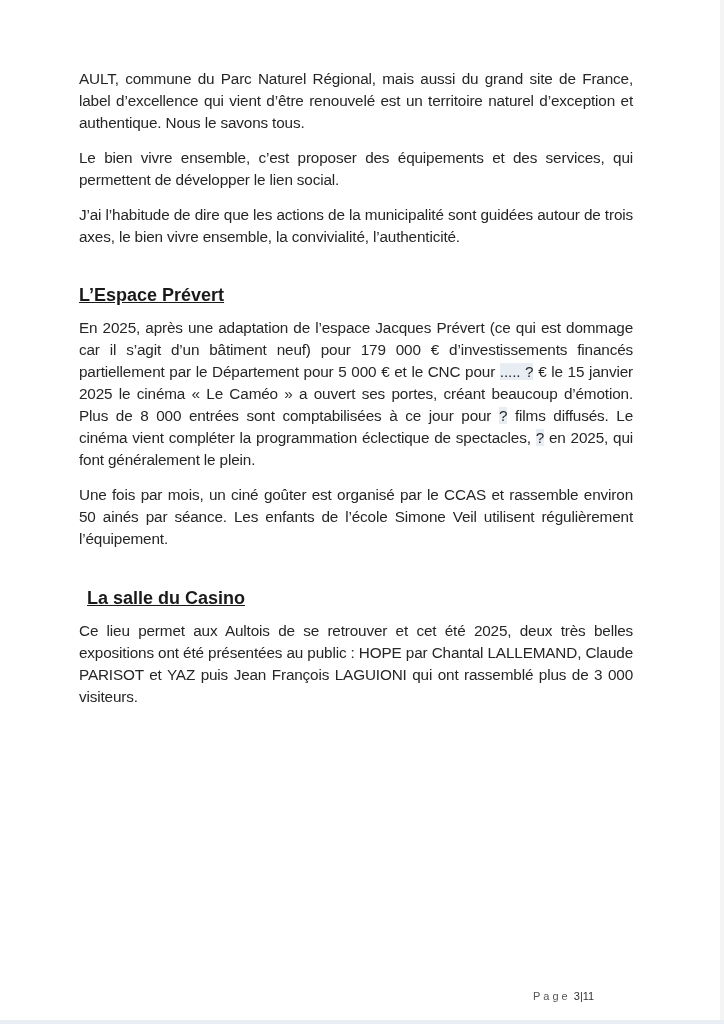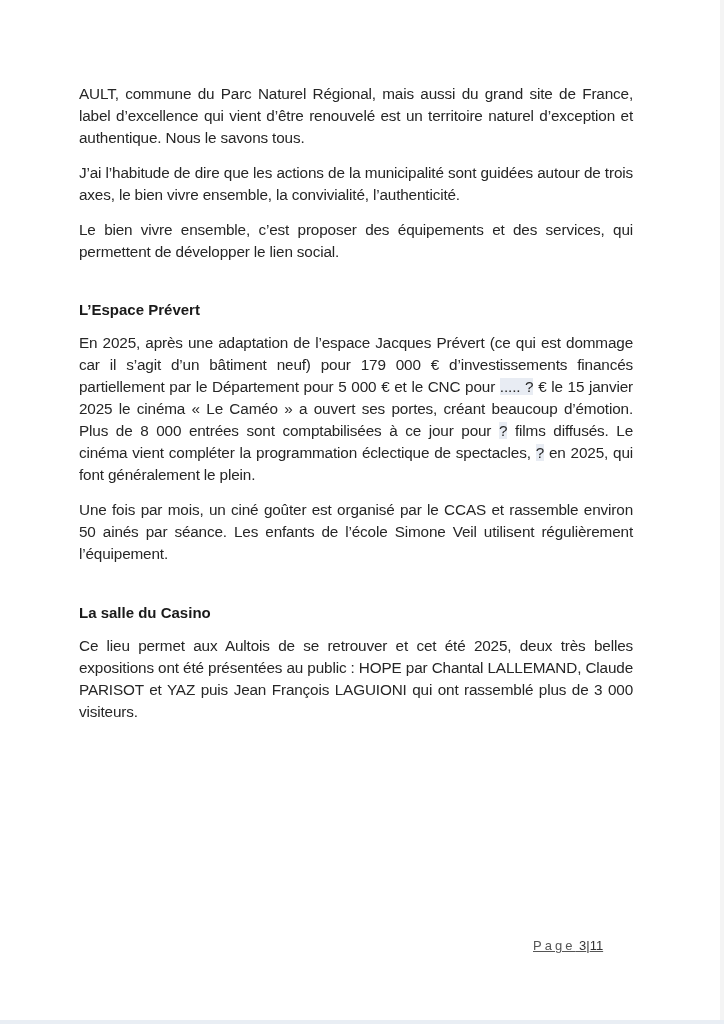--- a/index.html
+++ b/index.html
@@ -1,46 +1,46 @@
 <!DOCTYPE html>
 <html><head>
 <meta charset="utf-8">
 <style>
   html, body { margin: 0; padding: 0; }
   body {
     width: 724px; height: 1024px; background: #ffffff; position: relative; overflow: hidden;
     font-family: "Liberation Sans", sans-serif; color: #262626;
   }
-  .page { position: absolute; left: 79px; top: 83px; width: 554px; }
+  .page { position: absolute; left: 79px; top: 68px; width: 554px; }
   p {
     margin: 0 0 13px 0; font-size: 15.3px; line-height: 22px; text-align: justify;
     letter-spacing: -0.15px;
   }
   h2 {
-    font-size: 15px; font-weight: bold; margin: 0 0 11px 0;
+    font-size: 18px; font-weight: bold; text-decoration: underline; margin: 0 0 11px 0;
     color: #1a1a1a; line-height: 22px;
   }
   .hl { background: #e8ecf3; }
   .sec1 { margin-top: 36px; }
-  .sec2 { margin-top: 37px; }
+  .sec2 { margin-top: 37px; margin-left: 8px; }
   .footer {
-    position: absolute; left: 533px; top: 938px; font-size: 13px; color: #555; text-decoration: underline;
+    position: absolute; left: 533px; top: 990px; font-size: 11px; color: #555;
   }
   .footer .pg { letter-spacing: 3px; }
   .footer .num { color: #333; }
   .edge-right { position: absolute; right: 0; top: 0; width: 4px; height: 1024px; background: #f4f4f4; }
   .edge-bottom { position: absolute; left: 0; bottom: 0; width: 724px; height: 4px; background: #e9eef4; }
 </style>
 </head>
 <body>
 
 <div class="page">
   <p>AULT, commune du Parc Naturel Régional, mais aussi du grand site de France, label d’excellence qui vient d’être renouvelé est un territoire naturel d’exception et authentique. Nous le savons tous.</p>
+  <p>Le bien vivre ensemble, c’est proposer des équipements et des services, qui permettent de développer le lien social.</p>
   <p>J’ai l’habitude de dire que les actions de la municipalité sont guidées autour de trois axes, le bien vivre ensemble, la convivialité, l’authenticité.</p>
-  <p>Le bien vivre ensemble, c’est proposer des équipements et des services, qui permettent de développer le lien social.</p>
 
   <h2 class="sec1">L’Espace Prévert</h2>
   <p><span>En 2025, après une adaptation de l’espace Jacques Prévert (ce qui est dommage car il s’agit d’un bâtiment neuf) pour 179 000 € d’investissements financés partiellement par le Département pour 5 000 € et le CNC pour </span><span class="hl">..... ?</span><span> € le 15 janvier 2025 le cinéma « Le Caméo » a ouvert ses portes, créant beaucoup d’émotion. Plus de 8 000 entrées sont comptabilisées à ce jour pour </span><span class="hl">?</span><span> films diffusés. Le cinéma vient compléter la programmation éclectique de spectacles, </span><span class="hl">?</span><span> en 2025, qui font généralement le plein.</span></p>
   <p>Une fois par mois, un ciné goûter est organisé par le CCAS et rassemble environ 50 ainés par séance. Les enfants de l’école Simone Veil utilisent régulièrement l’équipement.</p>
 
   <h2 class="sec2">La salle du Casino</h2>
   <p>Ce lieu permet aux Aultois de se retrouver et cet été 2025, deux très belles expositions ont été présentées au public : HOPE par Chantal LALLEMAND, Claude PARISOT et YAZ puis Jean François LAGUIONI qui ont rassemblé plus de 3 000 visiteurs.</p>
 </div>
 
 <div class="footer">

